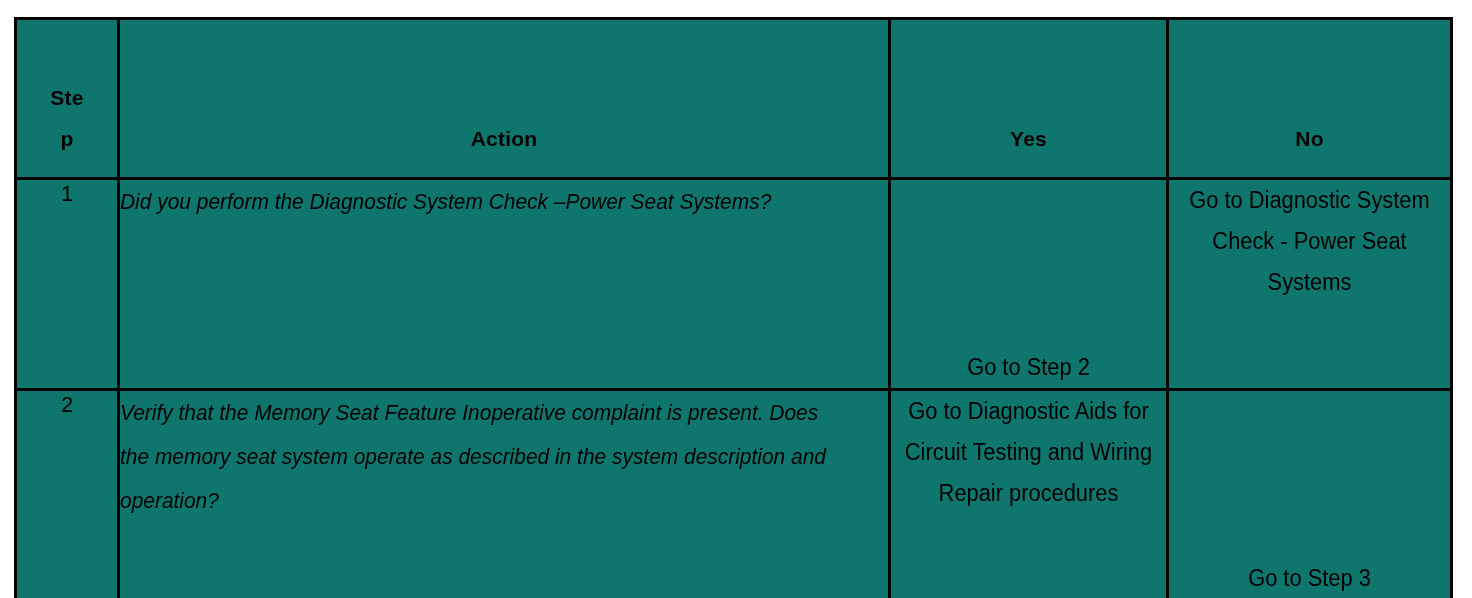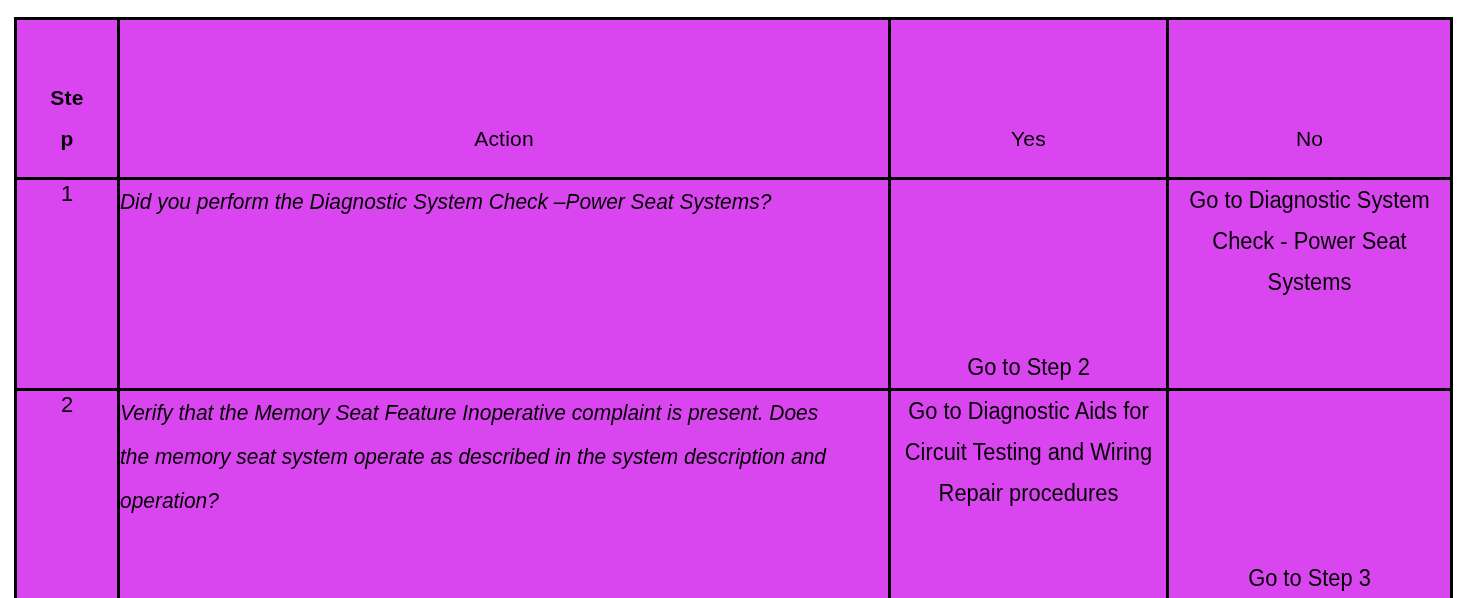--- a/index.html
+++ b/index.html
@@ -31,21 +31,21 @@
     width: 1436px;
     border-collapse: collapse;
     table-layout: fixed;
     background: #ffffff;
   }
 
   .diag-table td,
   .diag-table th {
     border: 3px solid #000000;
     padding: 0;
-    background: #d946ef;
+    background: #0f766e;
     vertical-align: top;
   }
 
   
   col.c-step   { width: 103px; }
   col.c-action { width: 771px; }
   col.c-yes    { width: 278px; }
   col.c-no     { width: 284px; }
 
   
@@ -66,21 +66,21 @@
     margin: 0 auto;
     word-break: break-all;
     overflow-wrap: anywhere;
     font-weight: bold;
     font-size: 21px;
     line-height: 41px;
     text-align: center;
   }
   .hdr-label {
     display: block;
-    font-weight: normal;
+    font-weight: bold;
   }
 
   
   .cell-step {
     text-align: center;
     vertical-align: middle;
     font-size: 22px;
     line-height: 28px;
   }
 

